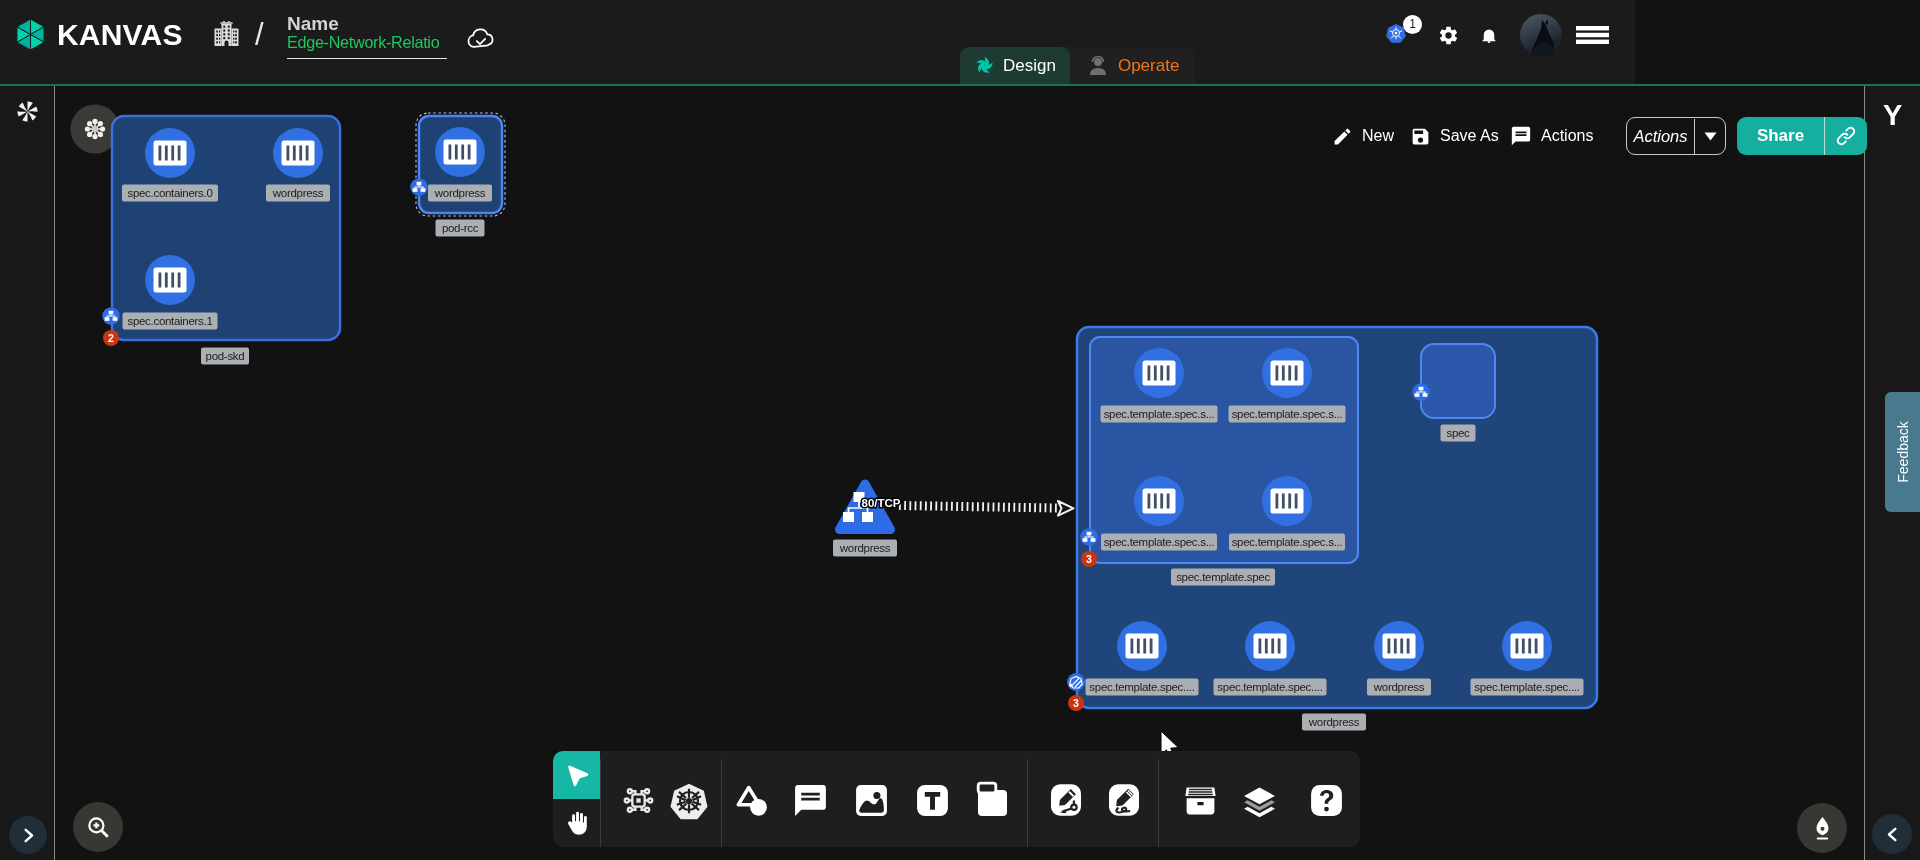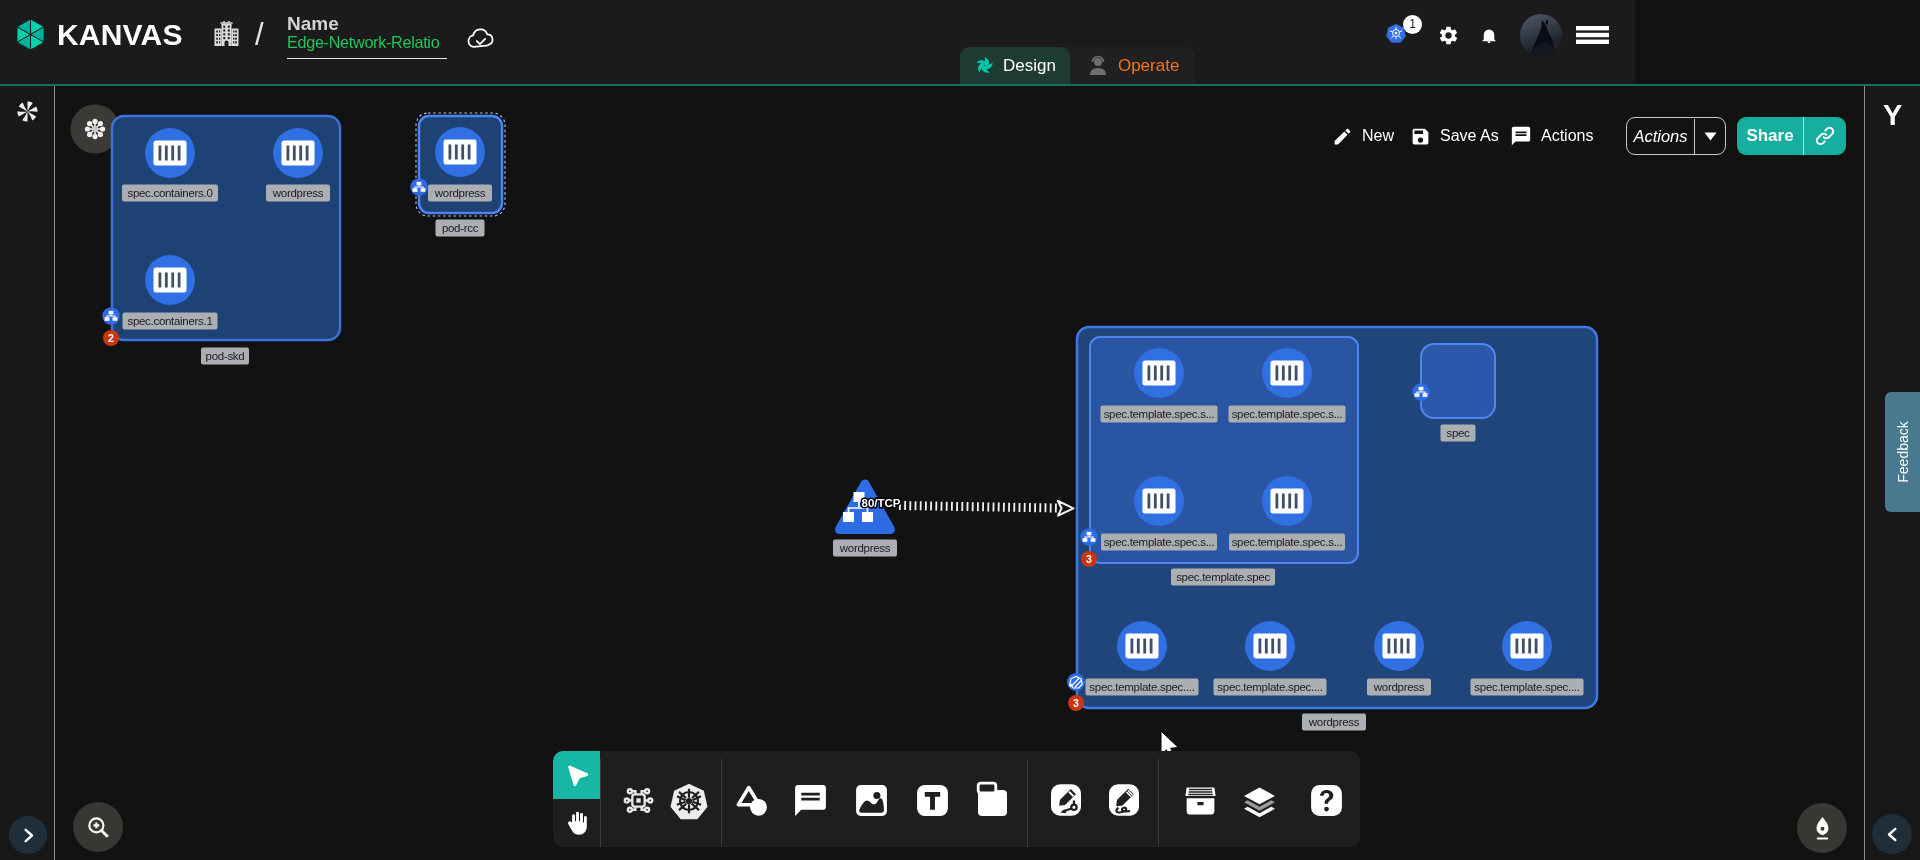--- a/index.html
+++ b/index.html
@@ -30,21 +30,21 @@
 #leftbar { position:absolute; left:0; top:86px; width:55px; height:774px; background:#181818; border-right:1px solid #8a8a8a; }
 #rightbar { position:absolute; left:1864px; top:86px; width:56px; height:774px; background:#181818; border-left:1px solid #8a8a8a; }
 .yicon { position:absolute; left:18px; top:13px; color:#fff; font-size:29px; font-weight:bold; }
 .feedback { position:absolute; left:20px; top:306px; width:36px; height:120px; background:#48798e; border-radius:6px 0 0 6px; display:flex; align-items:center; justify-content:center; }
 .feedback span { transform:rotate(-90deg); color:#fff; font-size:14px; white-space:nowrap; }
 
 
 #actions { position:absolute; left:0px; top:117px; width:1920px; height:38px; color:#fff; font-size:16px; }
 .act { position:absolute; display:flex; align-items:center; gap:9px; height:38px; }
 .btn-actions { position:absolute; left:1626px; top:0; width:100px; display:flex; align-items:center; height:38px; border:1.5px solid #c9c9c9; border-radius:9px; font-size:16.5px;font-style:italic; }
-.btn-share { position:absolute; left:1737px; top:0; width:109px; display:flex; align-items:center; height:38px; background:#16ae9e; border-radius:9px; font-size:17px; font-weight:bold; }
+.btn-share { position:absolute; left:1737px; top:0; width:130px; display:flex; align-items:center; height:38px; background:#16ae9e; border-radius:9px; font-size:17px; font-weight:bold; }
 
 
 #toolbar { position:absolute; left:553px; top:751px; width:807px; height:96px; background:#1e1e1e; border-radius:10px; display:flex; }
 .tb-sep { width:1px; height:88px; background:#3c3c3c; margin:4px 0; }
 
 
 .circ { position:absolute; border-radius:50%; display:flex; align-items:center; justify-content:center; }
 </style>
 </head>
 <body>

